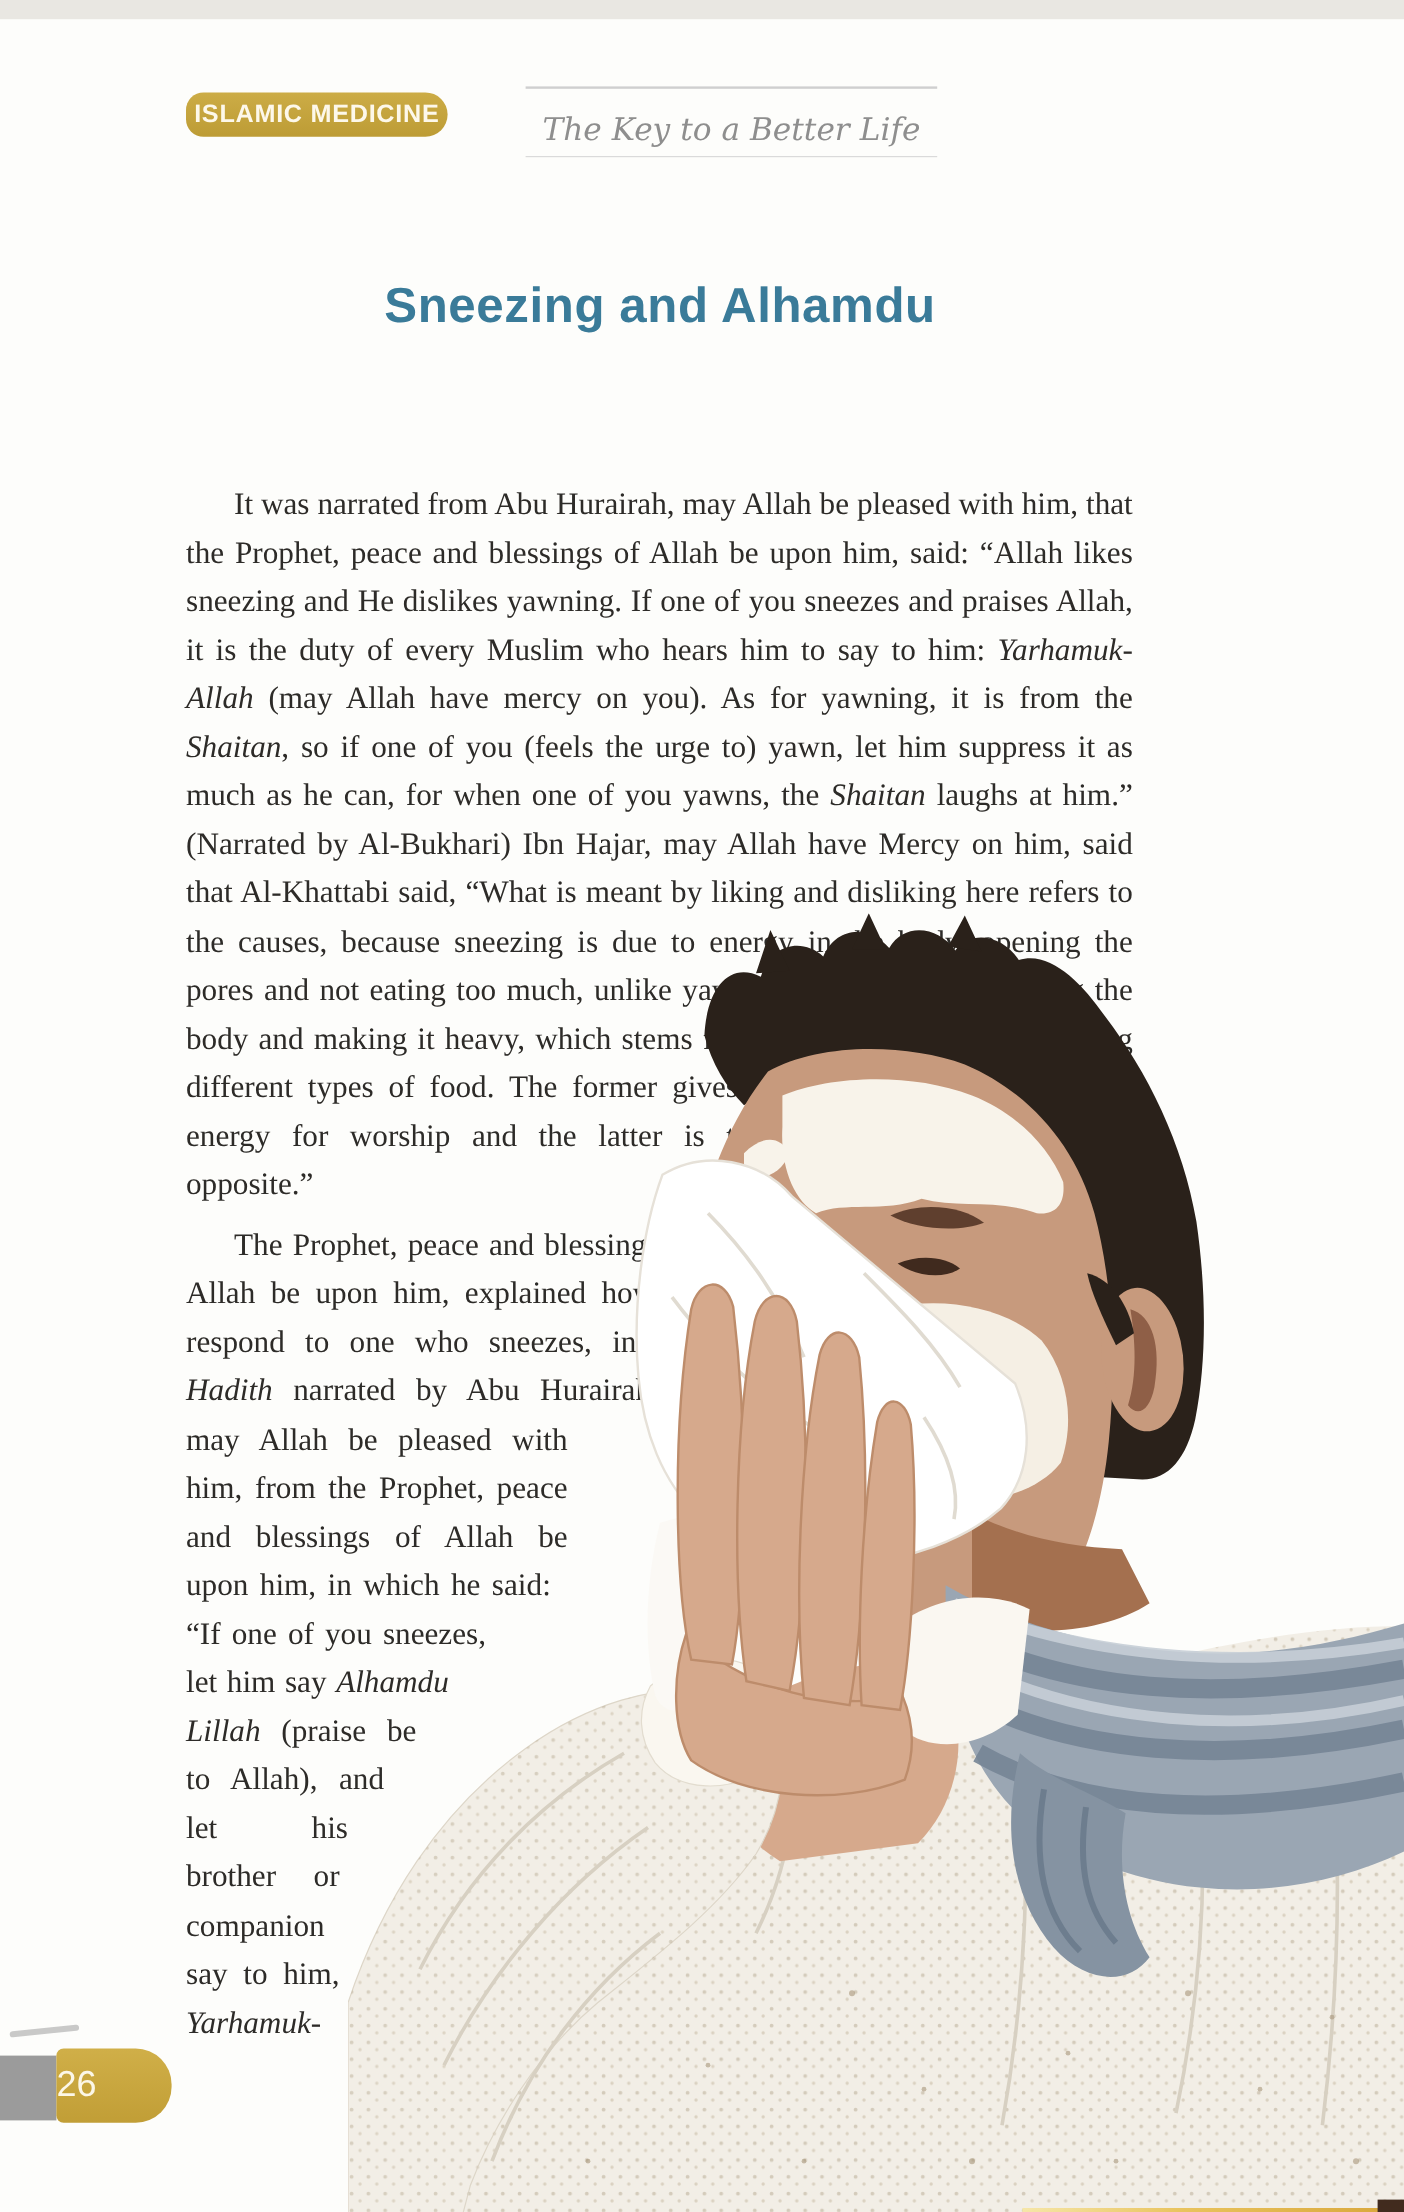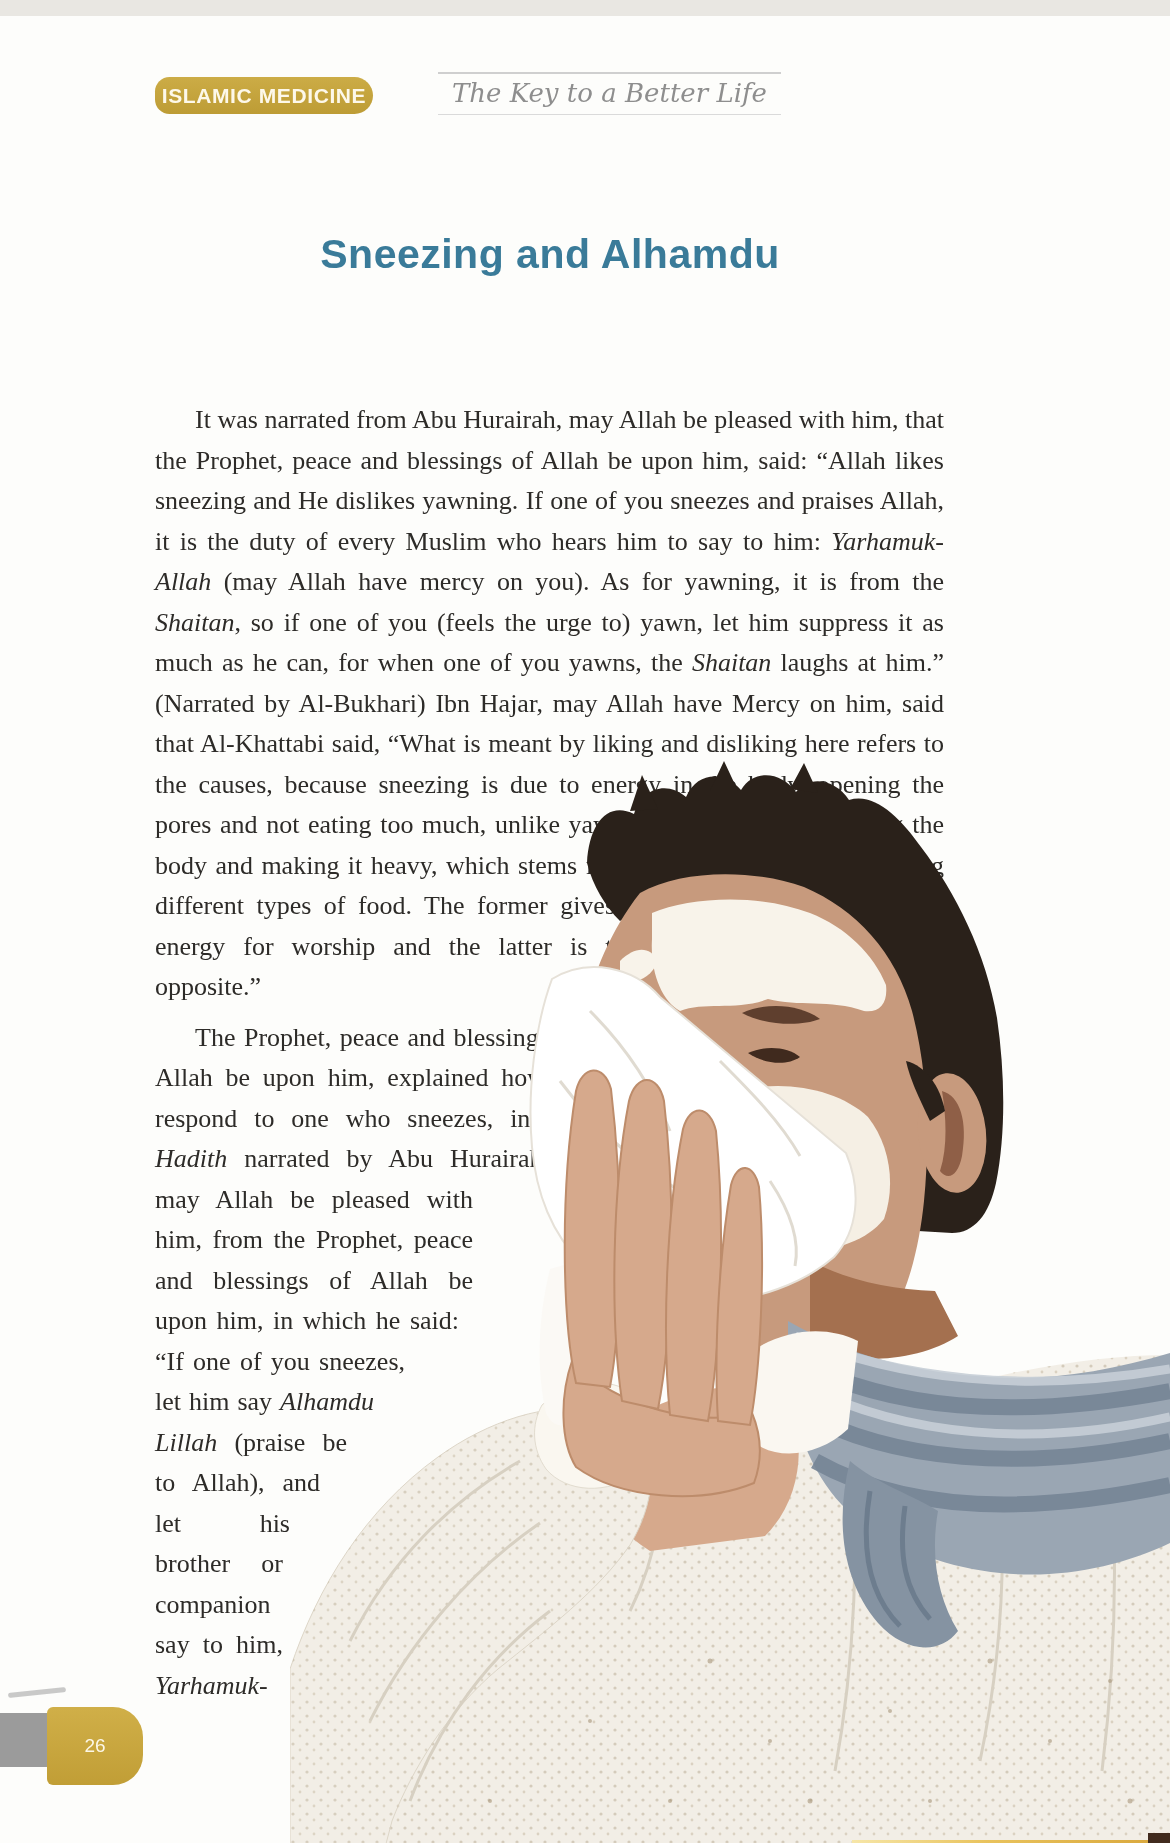--- a/index.html
+++ b/index.html
@@ -6,41 +6,41 @@
   .page{position:relative;width:1170px;height:1843px;background:#fdfdfb;
         font-family:"Liberation Serif",serif;overflow:hidden;margin:16px auto;}
   
   .badge{position:absolute;left:155px;top:61px;width:218px;height:37px;
          background:linear-gradient(180deg,#ccac46,#bd9c35);
          border-radius:15px 19px 19px 15px;
          display:flex;align-items:center;justify-content:center;
          font-family:"Liberation Sans",sans-serif;font-weight:700;font-size:21px;
          color:#fdf8ea;letter-spacing:.6px;}
   .tagline{position:absolute;left:438px;top:56px;min-width:266px;text-align:center;
-         padding:4px 14px 6px;border-top:2px solid #cfcfcf;border-bottom:1px solid #dadada;
+         padding:20px 14px 6px;border-top:2px solid #cfcfcf;border-bottom:1px solid #dadada;
          font-family:"DejaVu Serif",serif;font-style:italic;font-size:26px;color:#8e8e8e;}
   
   .title{position:absolute;left:155px;top:215px;width:790px;text-align:center;
          font-family:"Liberation Sans","DejaVu Sans",sans-serif;font-weight:700;
          font-size:41px;color:#3a7b99;letter-spacing:.5px;}
   
   .textcol{position:absolute;left:155px;top:384px;width:790px;
          font-size:26px;line-height:40.5px;color:#2d2b28;text-align:justify;}
   .textcol p{margin:0;text-indent:40px;}
   .textcol p + p{margin-top:10px;}
   .fs{float:right;clear:right;}
   .it{font-style:italic;}
   
   .photo{position:absolute;left:290px;top:745px;width:880px;height:1098px;pointer-events:none;}
   
   .edgebar{position:absolute;left:0;top:1697px;width:47px;height:54px;background:#9b9b9b;}
-  .pagenum{position:absolute;left:47px;top:1691px;width:96px;height:78px;
+  .pagenum{position:absolute;left:47px;top:1691px;width:96px;height:62px;
          background:linear-gradient(180deg,#d0af48,#c19e36);
-         border-radius:6px 30px 30px 6px;display:flex;align-items:center;justify-content:center;
-         font-family:"Liberation Sans",sans-serif;font-size:19px;color:#fcf7e8;}
+         border-radius:6px 30px 30px 6px;display:flex;align-items:center;
+         font-family:"Liberation Sans",sans-serif;font-size:30px;color:#fcf7e8;}
   .scribble{position:absolute;left:8px;top:1674px;width:58px;height:5px;background:#bcbcbc;
          border-radius:3px;transform:rotate(-6deg);opacity:.8;}
   .goldstrip{position:absolute;left:852px;top:1824px;width:298px;height:19px;
          background:linear-gradient(90deg,#f6e6a8,#e9c35d 45%,#daa93e);}
   .cornershadow{position:absolute;left:1148px;top:1817px;width:22px;height:26px;background:#412b1e;}
 </style>
 </head>
 <body>
 
 <div class="page">

